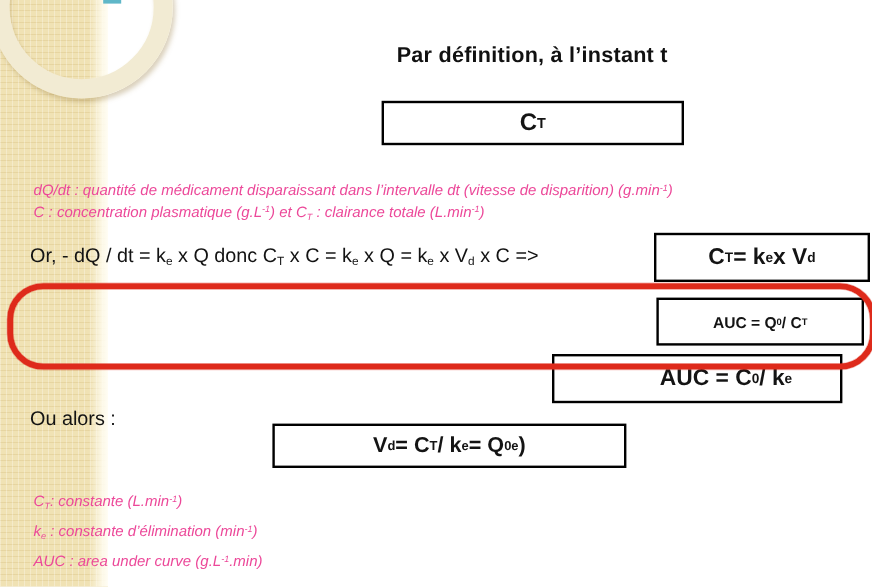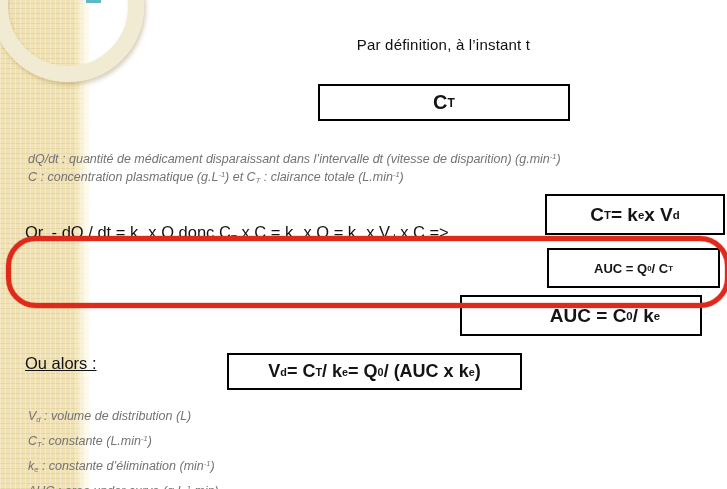--- a/index.html
+++ b/index.html
@@ -21,45 +21,45 @@
   }
   .ring{
     position:absolute;left:-8px;top:-70px;width:120px;height:120px;border-radius:50%;
     border:16px solid #f2ebd3;
     box-shadow:2px 3px 4px rgba(150,120,60,.35), inset 1px 2px 3px rgba(150,120,60,.28);
   }
   .teal-sliver{position:absolute;left:86px;top:0;width:15px;height:3px;background:#5fb7c8;}
 
   .title{
     position:absolute;left:0;right:0;top:36px;text-align:center;padding-left:160px;
-    font-size:15px;letter-spacing:.2px;color:#111;
+    font-size:18px;letter-spacing:.2px;color:#111;font-weight:bold;
   }
 
   .eqbox{
     position:absolute;background:#fff;border:2px solid #000;
     display:flex;align-items:center;justify-content:center;
     font-weight:bold;white-space:nowrap;
   }
   .eqbox sub,.eqbox sup{font-weight:bold;}
   sub{font-size:.6em;vertical-align:-.3em;}
   sup{font-size:.6em;vertical-align:.5em;}
 
   #box1{left:318px;top:84px;width:248px;height:33px;font-size:20px;}
   #box2{left:545px;top:194px;width:176px;height:37px;font-size:19px;}
   #box3{left:547px;top:248px;width:169px;height:36px;font-size:13px;}
   #box4{left:460px;top:295px;width:190px;height:37px;font-size:19px;padding-left:48px;}
   #box5{left:227px;top:353px;width:291px;height:33px;font-size:18px;}
 
   .statement{position:absolute;left:25px;font-size:16.5px;white-space:nowrap;color:#131313;}
-  #line-or{top:204px;margin-top:19px;}
+  #line-or{top:204px;}
   #line-enfin{top:257px;}
   #line-comme{top:301px;}
-  #line-ou{top:354px;text-decoration:underline;}
+  #line-ou{top:340px;}
 
-  .fineprint{position:absolute;left:28px;font-style:italic;font-size:12.5px;line-height:16px;white-space:nowrap;color:#737373;}
+  .fineprint{position:absolute;left:28px;font-style:italic;font-size:12.5px;line-height:16px;white-space:nowrap;color:#ec4899;}
   #top-defs{top:149px;}
   #bottom-defs{top:407px;line-height:18.8px;}
 
   .red-ellipse{
     position:absolute;left:6px;top:236px;width:714px;height:62px;
     border:5px solid #de2a1b;border-radius:30px;
     z-index:6;pointer-events:none;
     box-shadow:0 0 0 .5px rgba(222,42,27,.35), inset 0 0 0 .5px rgba(222,42,27,.35);
   }
 </style>
@@ -111,27 +111,25 @@
   <div class="statement" id="line-ou">Ou alors :</div>
   <div class="eqbox" id="box5">
       <span>V</span>
       <sub>d</sub>
       <span> = C</span>
       <sub>T</sub>
       <span>/ k</span>
       <sub>e</sub>
       <span> = Q</span>
       <sub>0</sub>
-      <span>/ (AUC x k</span>
       <sub>e</sub>
       <span>)</span>
     </div>
 
   <div class="fineprint" id="bottom-defs">
-    <div><span>V</span><sub>d</sub><span> : volume de distribution (L)</span></div>
     <div><span>C</span><sub>T</sub><span>: constante (L.min</span><sup>-1</sup><span>)</span></div>
     <div><span>k</span><sub>e</sub><span> : constante d’élimination (min</span><sup>-1</sup><span>)</span></div>
     <div><span>AUC : area under curve (g.L</span><sup>-1</sup><span>.min)</span></div>
   </div>
 
   <div class="red-ellipse"></div>
 
 </div>
 
 </body></html>

